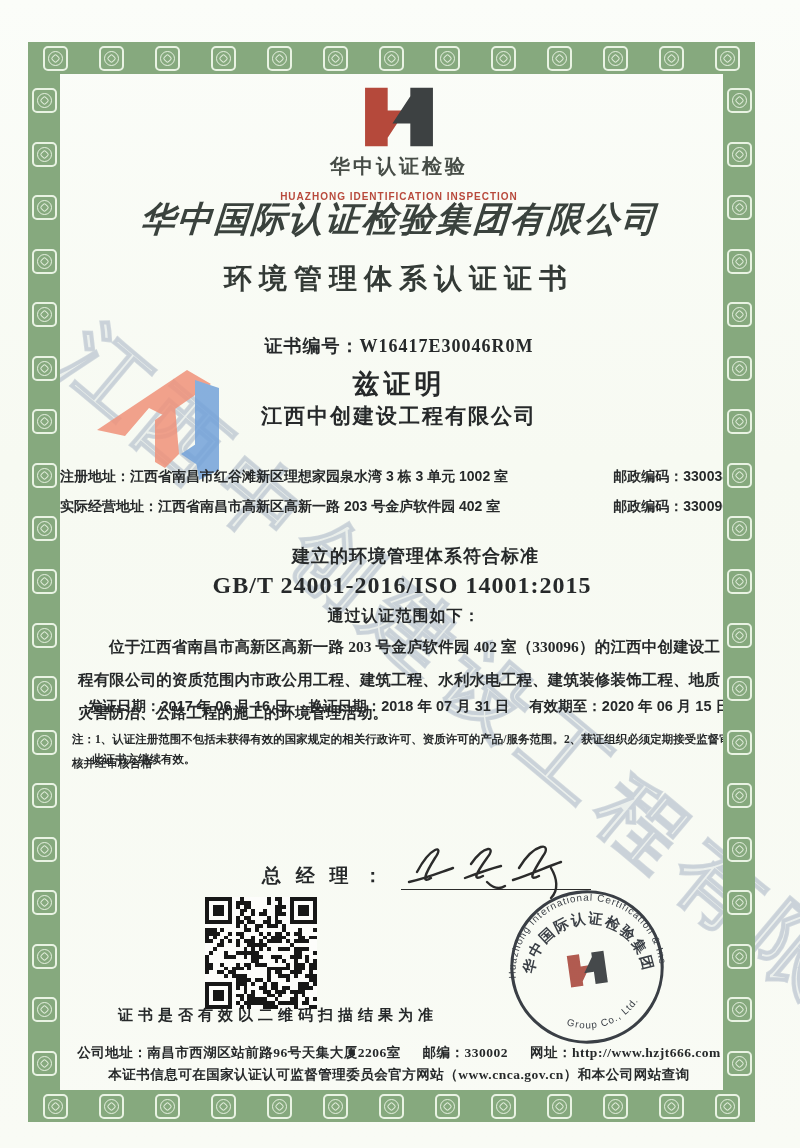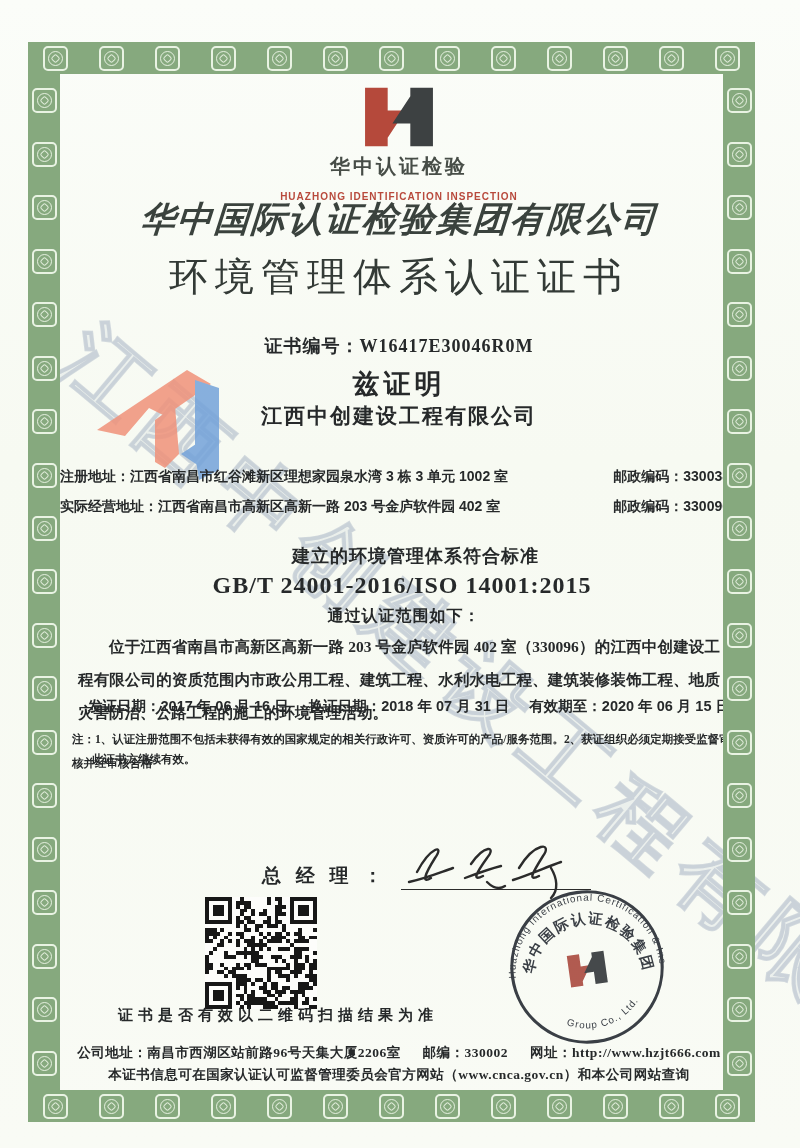--- a/index.html
+++ b/index.html
@@ -26,21 +26,21 @@
     color:rgba(130,148,178,.10); -webkit-text-stroke:1.5px rgba(125,142,172,.30);
   }
   .wm-logo{position:absolute; left:95px; top:358px; z-index:1; opacity:.85;}
   
   .abs{position:absolute; left:60px; right:62px; z-index:2;}
   .ctr{text-align:center;}
   .logo-wrap{top:84px;}
   .logo-cn{top:153px; font-family:"Liberation Sans",sans-serif; font-weight:bold; font-size:20px; letter-spacing:3px; color:#474d47;}
   .logo-en{top:191px; font-family:"Liberation Sans",sans-serif; font-weight:bold; font-size:10px; letter-spacing:1px; color:#b8493c;}
   .calli{top:196px; font-size:35px; font-weight:bold; font-style:italic; letter-spacing:2px; color:#3a423d; transform:skewX(-4deg);}
-  .main-title{top:250px; font-size:39px; font-weight:normal; letter-spacing:7px; color:#333a36;}
+  .main-title{top:260px; font-size:28px; font-weight:bold; letter-spacing:7px; color:#333a36;}
   .certno{top:334px; font-size:18px; font-weight:bold; letter-spacing:1px;}
   .hereby{top:366px; font-size:27px; font-weight:bold; letter-spacing:4px;}
   .company{top:402px; font-size:21px; font-weight:bold; letter-spacing:2px;}
   .creditcode{top:434px; font-size:16px; font-weight:bold;}
   .addr-row{font-family:"Liberation Sans",sans-serif; font-weight:bold; font-size:14px; display:flex; justify-content:space-between; align-items:baseline;}
   .addr1{top:468px;gap:38px;} .addr2{top:498px;}
   .addr-zip{flex:none; padding-right:8px;}
   .std-intro{top:544px; font-family:"Liberation Sans",sans-serif; font-weight:bold; font-size:18px; letter-spacing:1px;padding-left:33px;}
   .standard{top:572px; font-size:24px; font-weight:bold; letter-spacing:1px;padding-left:6px;}
   .scope-intro{top:606px; font-size:16px; font-weight:bold; letter-spacing:1px;padding-left:10px;}

